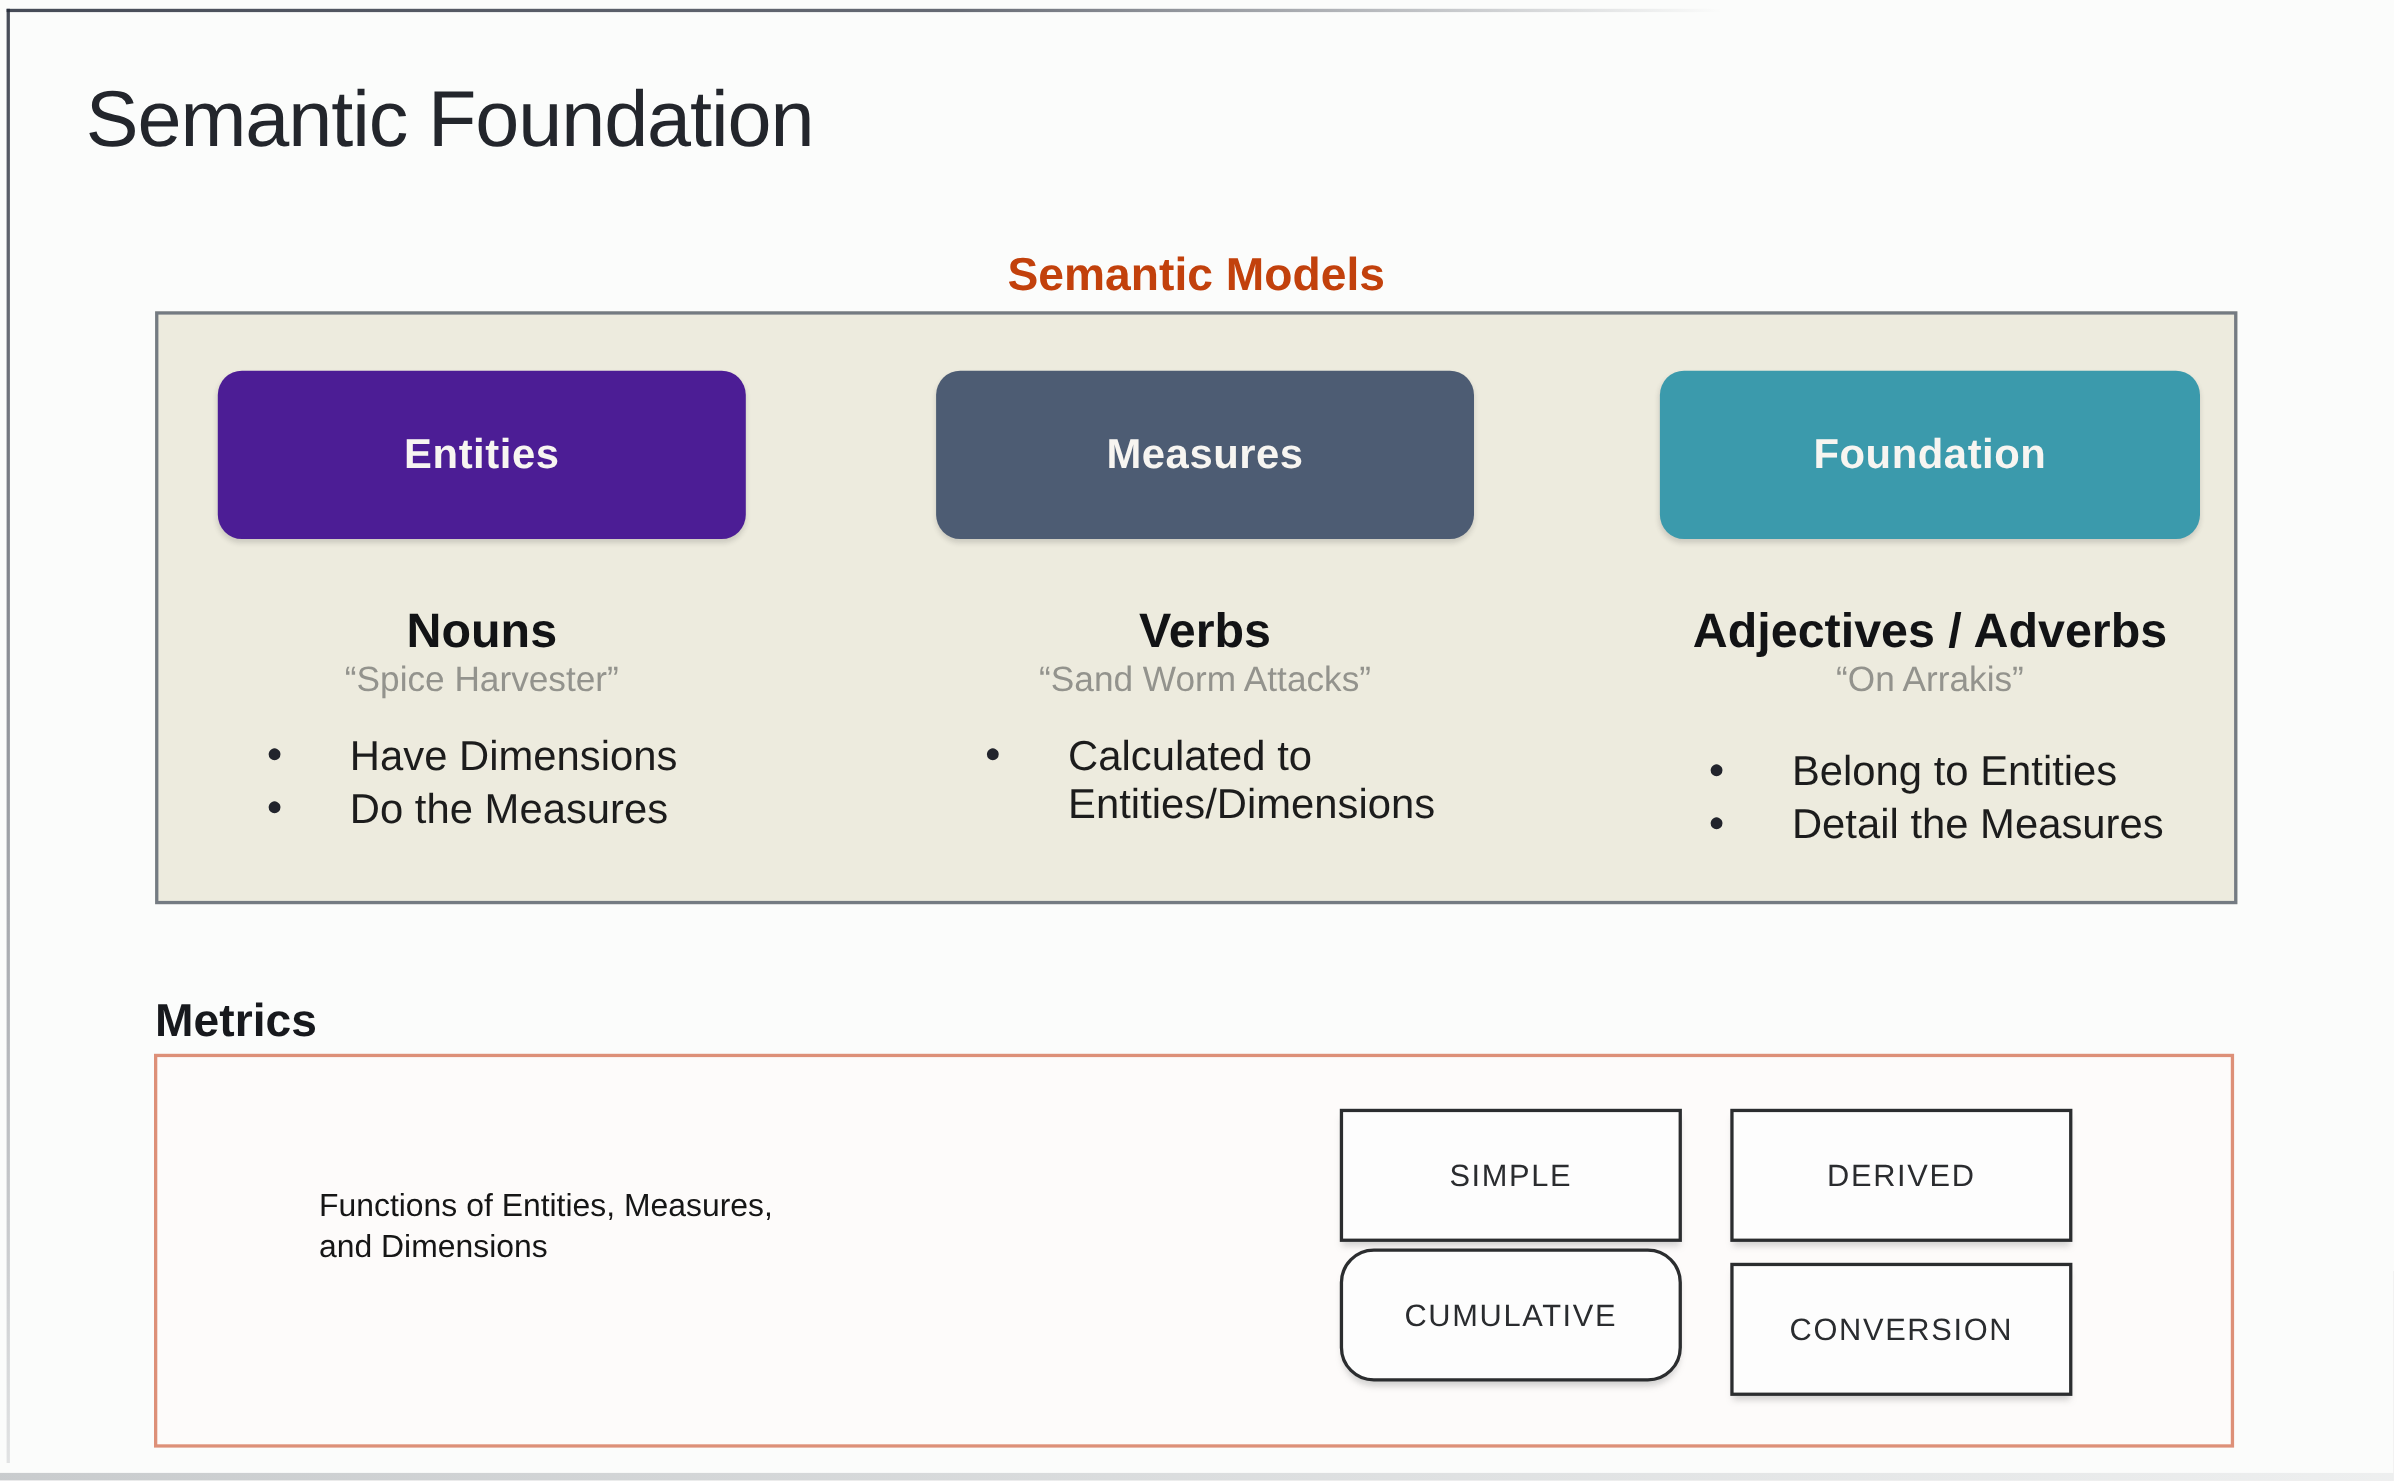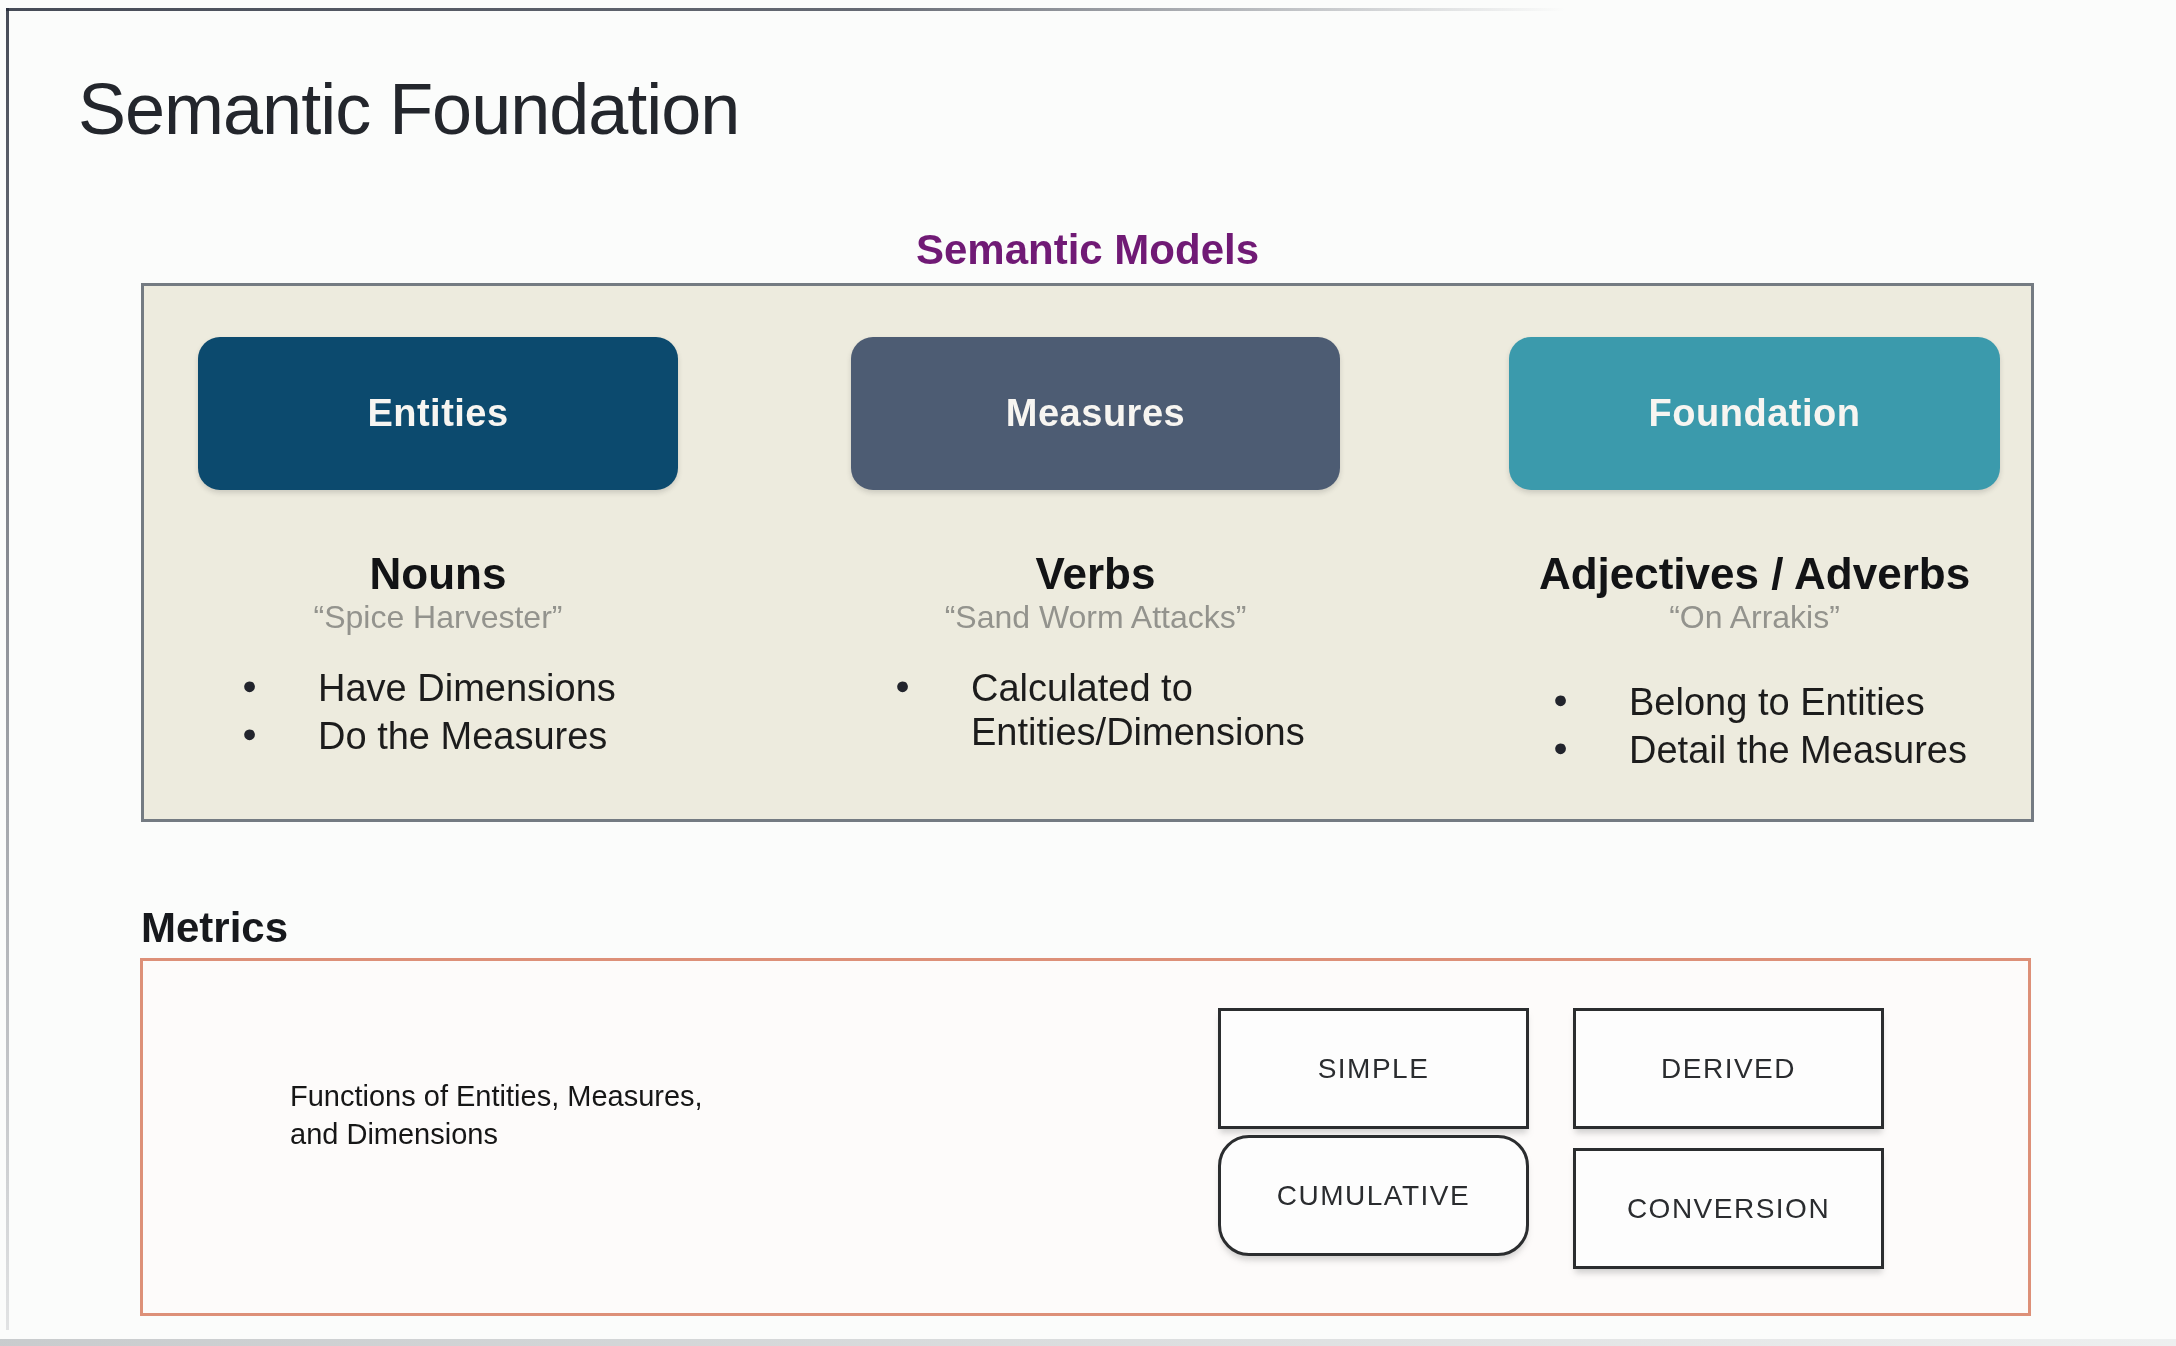--- a/index.html
+++ b/index.html
@@ -19,21 +19,21 @@
   .edge-bottom{position:absolute;left:0;top:1339px;width:2176px;height:7px;
     background:linear-gradient(to right, rgba(125,131,137,.4), rgba(175,180,185,.18));}
 
   .slide-title{
     position:absolute;left:78px;top:68px;
     font-size:72px;font-weight:400;letter-spacing:-1px;color:#23262c;
   }
 
   .sm-heading{
     position:absolute;left:141px;top:226px;width:1893px;
-    text-align:center;font-size:42px;font-weight:700;color:#701a75;
+    text-align:center;font-size:42px;font-weight:700;color:#c2410c;
   }
 
   .sm-panel{
     position:absolute;left:141px;top:283px;width:1893px;height:539px;
     box-sizing:border-box;
     background:#edebde;
     border:3px solid #747b82;
   }
 
   .model-col{position:absolute;top:337px;text-align:center;}
@@ -105,21 +105,21 @@
   <div class="edge-left"></div>
   <div class="edge-bottom"></div>
 
   <div class="slide-title">Semantic Foundation</div>
 
   <div class="sm-heading">Semantic Models</div>
 
   <div class="sm-panel"></div>
 
   <div class="model-col col-0">
-    <div class="model-pill" style="background: #0c4a6e;">Entities</div>
+    <div class="model-pill" style="background: #4c1d95;">Entities</div>
     <div class="pos-label">Nouns</div>
     <div class="example-quote">“Spice Harvester”</div>
     <ul class="bullets">
       <li>Have Dimensions</li>
       <li>Do the Measures</li>
     </ul>
   </div>
 
   <div class="model-col col-1">
     <div class="model-pill" style="background: rgb(77, 92, 115);">Measures</div>

